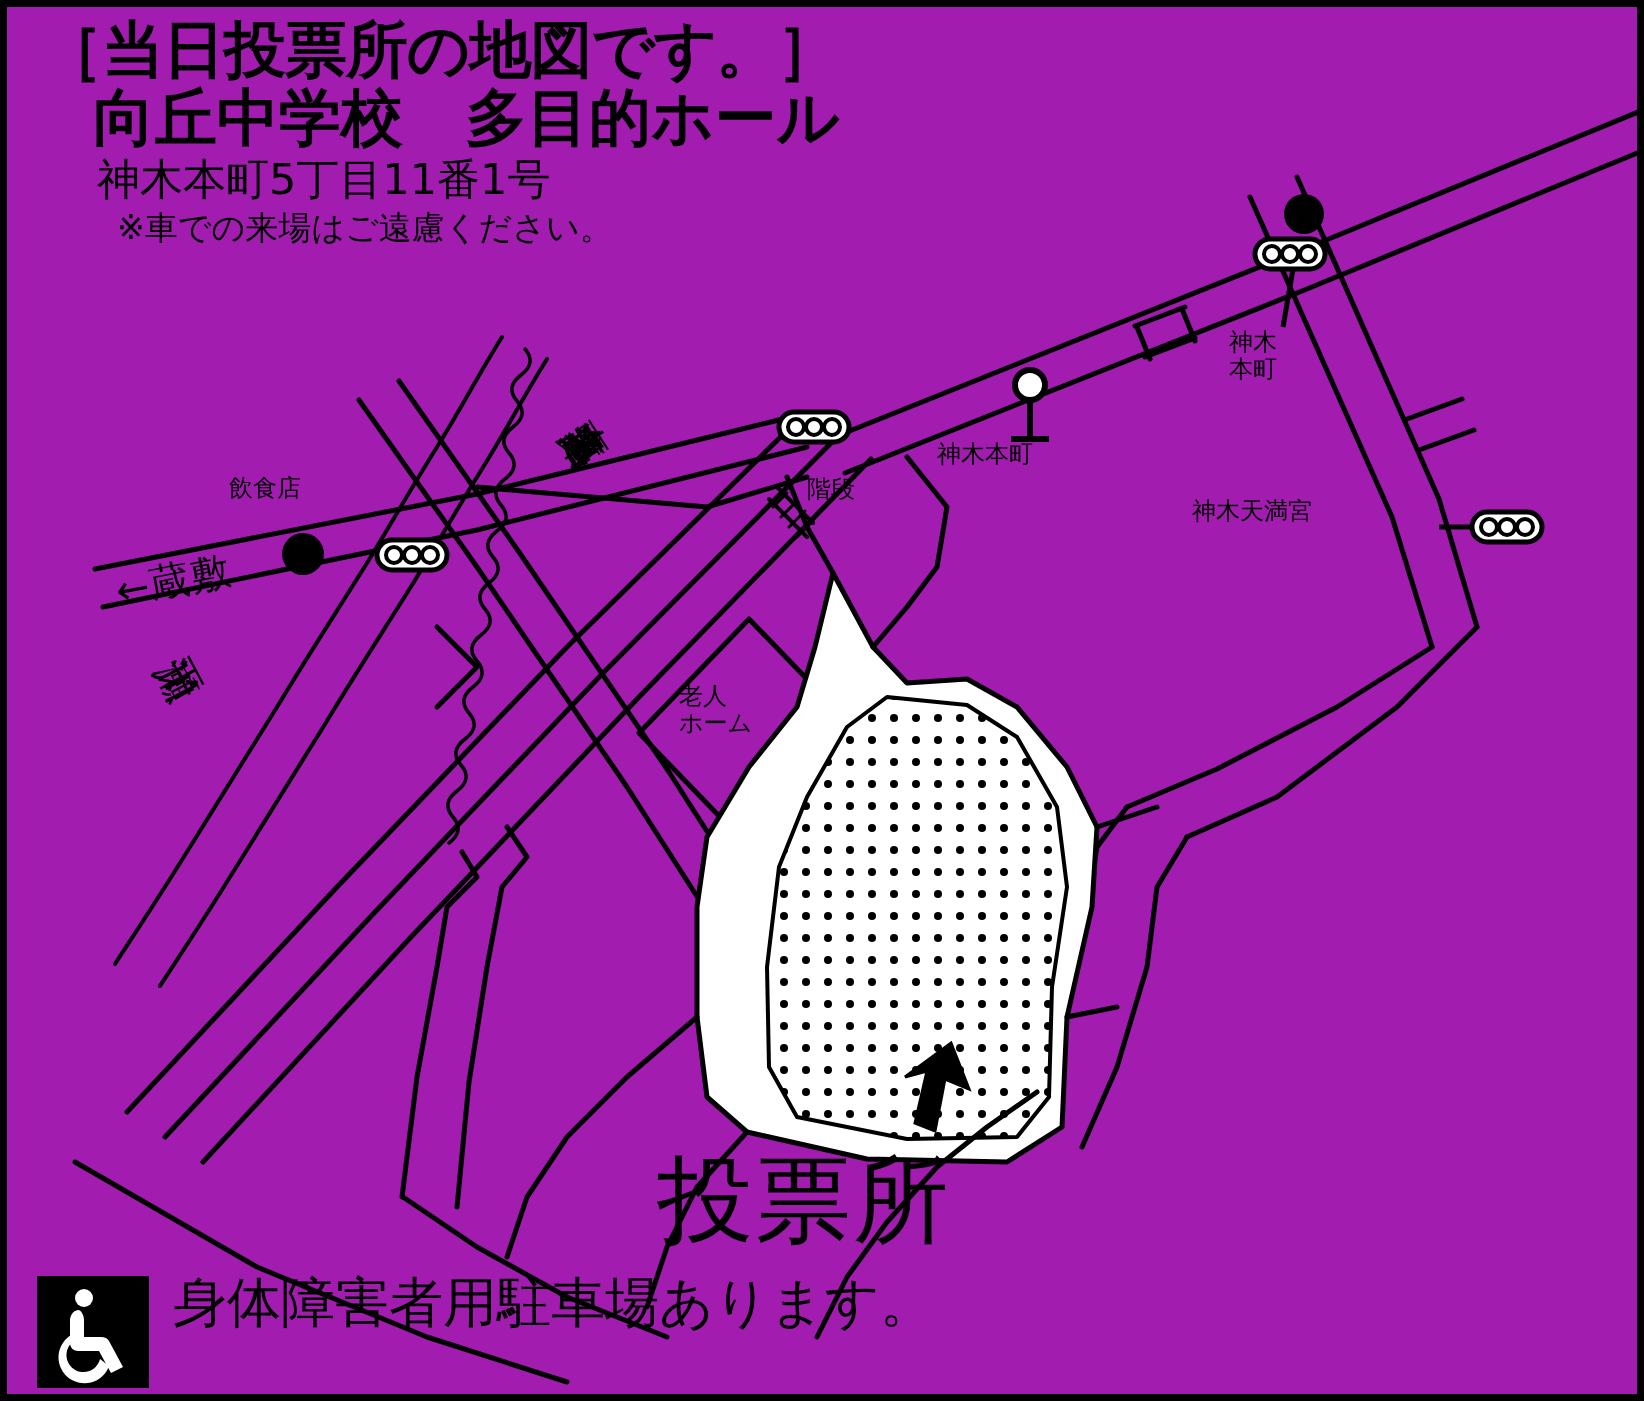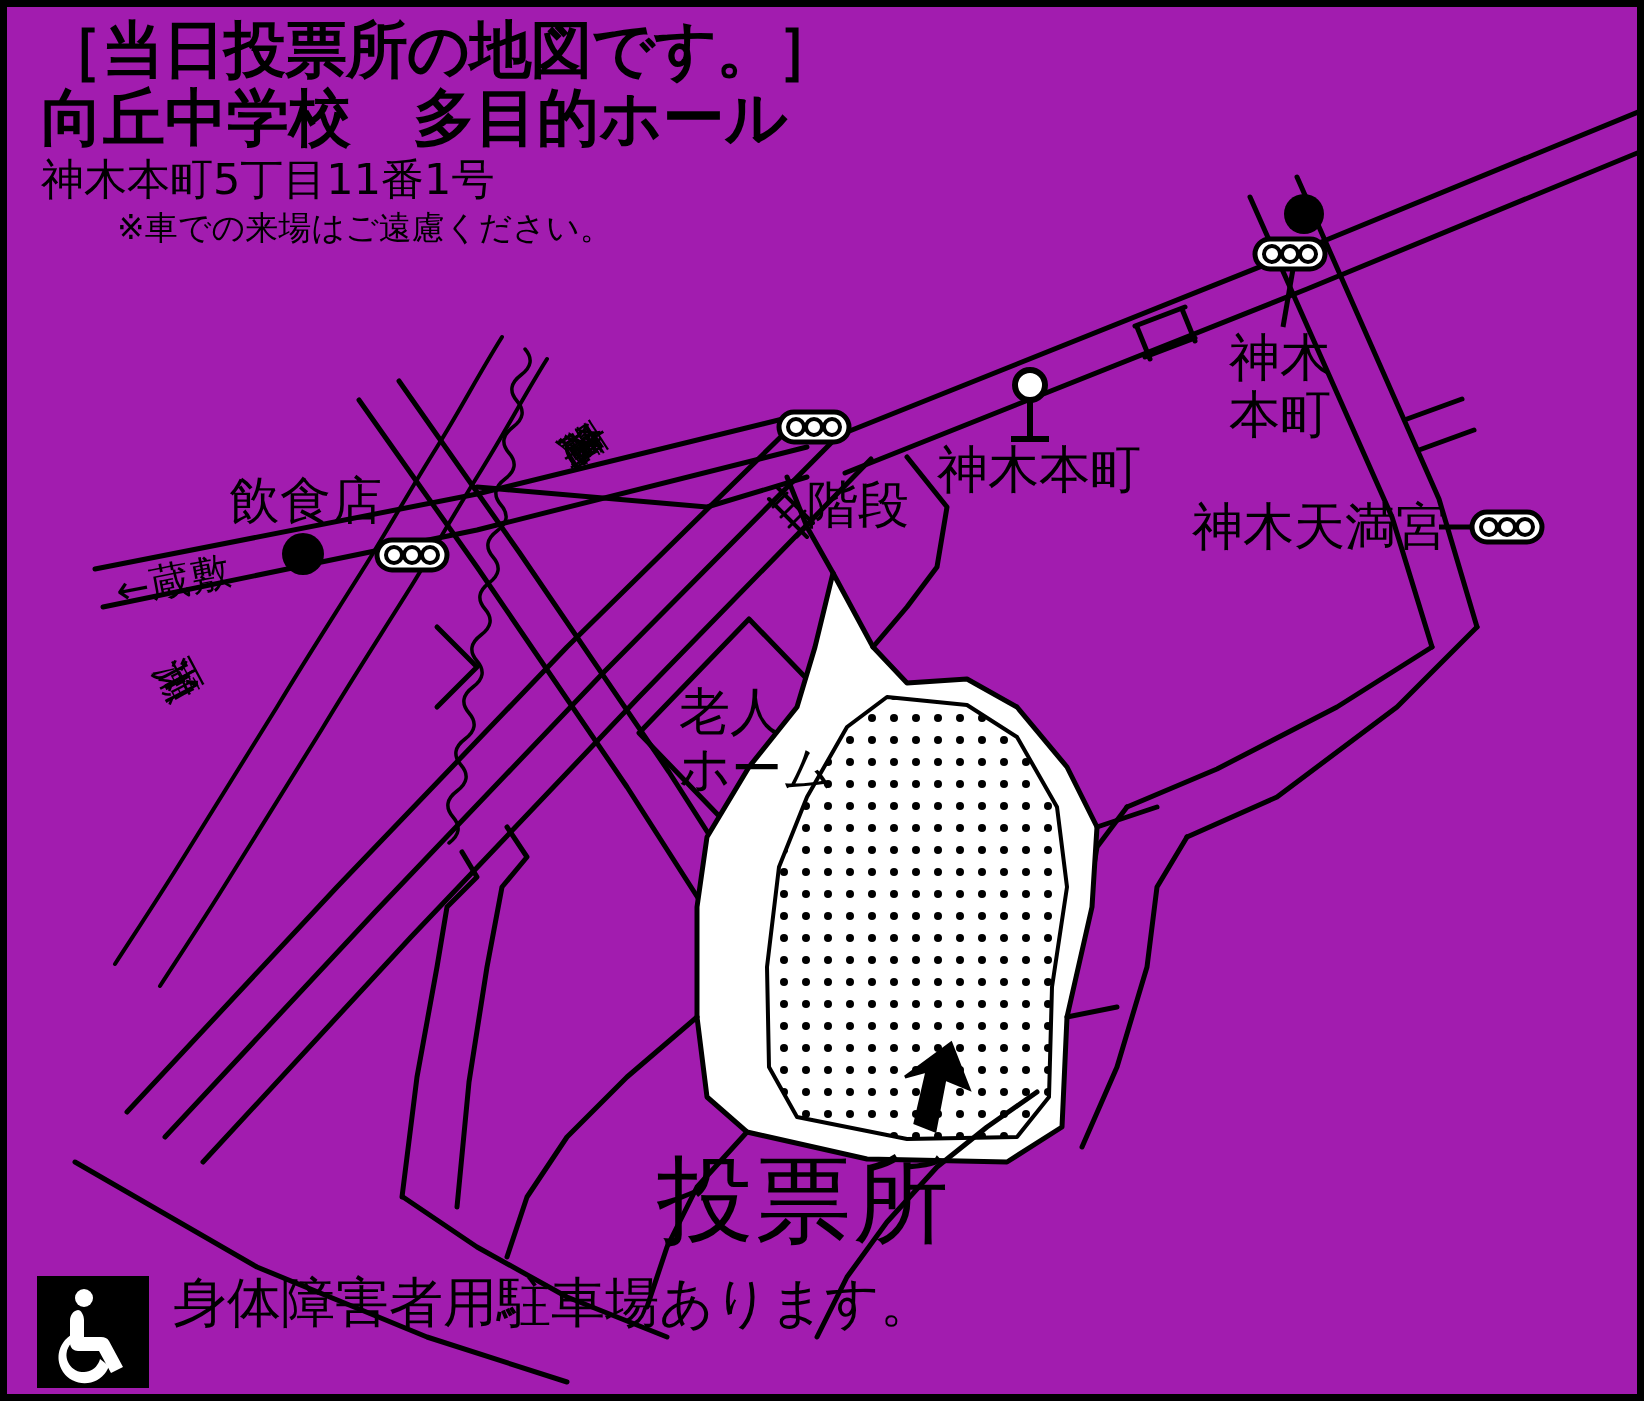--- a/index.html
+++ b/index.html
@@ -39,37 +39,39 @@
     font-weight: bold;
     line-height: 1.05;
     letter-spacing: -1px;
     white-space: nowrap;
   }
   .title-line2 {
     font-size: 62px;
     font-weight: bold;
     line-height: 1.15;
     letter-spacing: 0px;
+    margin-left: 52px;
     white-space: nowrap;
   }
   .subtitle {
     font-size: 43px;
     line-height: 1.25;
+    margin-left: 56px;
     white-space: nowrap;
   }
   .notice {
     font-size: 33px;
     line-height: 1.25;
     margin-left: 76px;
     white-space: nowrap;
   }
   
   .lbl {
     position: absolute;
-    font-size: 51px;
+    font-size: 24px;
     line-height: 1.08;
     white-space: pre;
     font-weight: normal;
   }
   .vert {
     writing-mode: vertical-rl;
     text-orientation: upright;
     letter-spacing: 1px;
   }
   .rot-exp {

